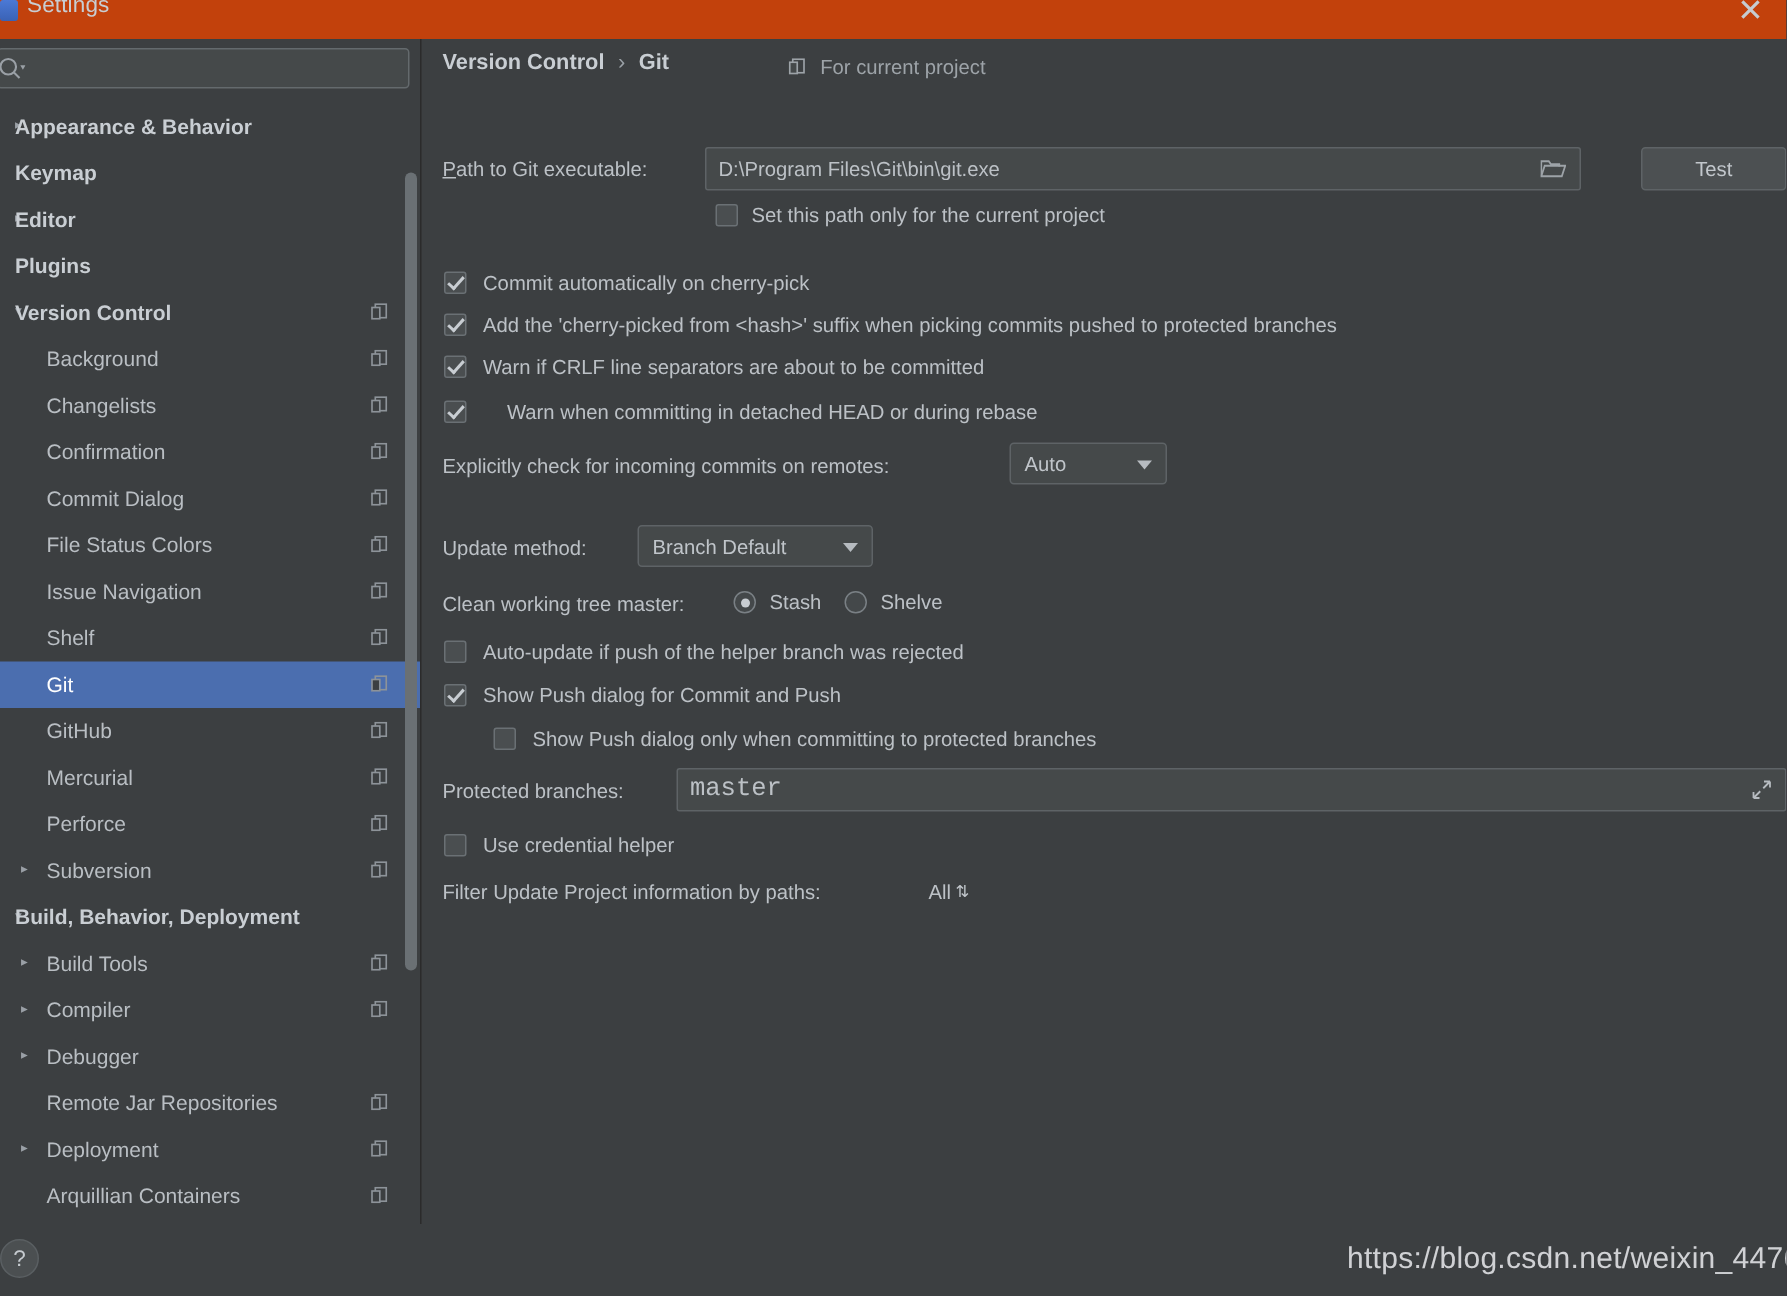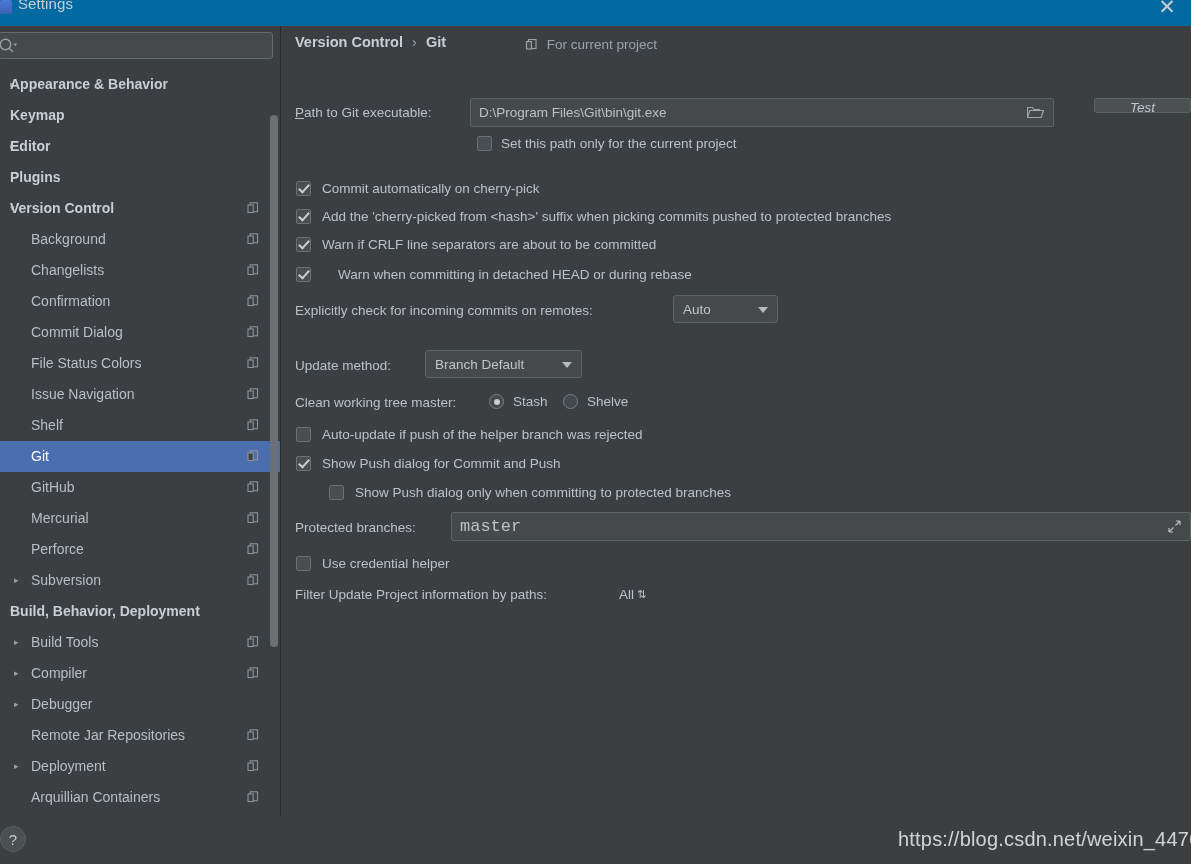--- a/index.html
+++ b/index.html
@@ -15,21 +15,21 @@
   #app {
     position: relative;
     width: 1191px; height: 864px;
     background: #3c3f41;
     color: #bbbbbb;
   }
 
   
   .titlebar {
     position: absolute; left: 0; top: 0; width: 1191px; height: 26px;
-    background: #0369a1;
+    background: #c2410c;
   }
   .title-icon {
     position: absolute; left: 0px; top: 0px; width: 12px; height: 14px;
     background: linear-gradient(180deg,#4b79d6 0%, #3a62b5 100%);
     border-radius: 2px;
   }
   .title-text {
     position: absolute; left: 18px; top: -5px;
     font-size: 15px; color: #c8cdd2; letter-spacing: .1px;
   }
@@ -445,21 +445,21 @@
     </div>
 
     <div class="lbl" style="left:13px; top:79px;">
       <u>P</u><span>ath to Git executable:</span>
     </div>
     <input class="txtfield" style="left: 188px; top: 72px; width: 584px; height: 29px;" value="D:\Program Files\Git\bin\git.exe">
     <svg class="folder-icon" style="top: 79px; left: 745px;" viewBox="0 0 17 14" width="17" height="14">
       <path d="M0.5 12.5 L2.8 5.5 L16.5 5.5 L14.2 12.5 Z" fill="none" stroke="#9da3a8" stroke-width="1.2"></path>
       <path d="M0.5 12.5 L0.5 2.5 L5.5 2.5 L7 4.5 L12.5 4.5 L12.5 6" fill="none" stroke="#9da3a8" stroke-width="1.2"></path>
     </svg>
-    <button class="btn" style="left:812px; top:72px; width:97px; height:15px;font-style:italic;">Test</button>
+    <button class="btn" style="left:812px; top:72px; width:97px; height:29px;">Test</button>
 
     <div class="cb" id="cb-setpath" style="left:195px; top:110px;"></div>
     <div class="cb-label" style="left:219px; top:110px;">Set this path only for the current project</div>
 
     <div id="cbgroup">
         <div class="cb checked" style="left: 14px; top: 155px;"></div>
         <div class="cb-label" style="left: 40px; top: 155px;">Commit automatically on cherry-pick</div>
         <div class="cb checked" style="left: 14px; top: 183px;"></div>
         <div class="cb-label" style="left: 40px; top: 183px;">Add the 'cherry-picked from &lt;hash&gt;' suffix when picking commits pushed to protected branches</div>
         <div class="cb checked" style="left: 14px; top: 211px;"></div>

